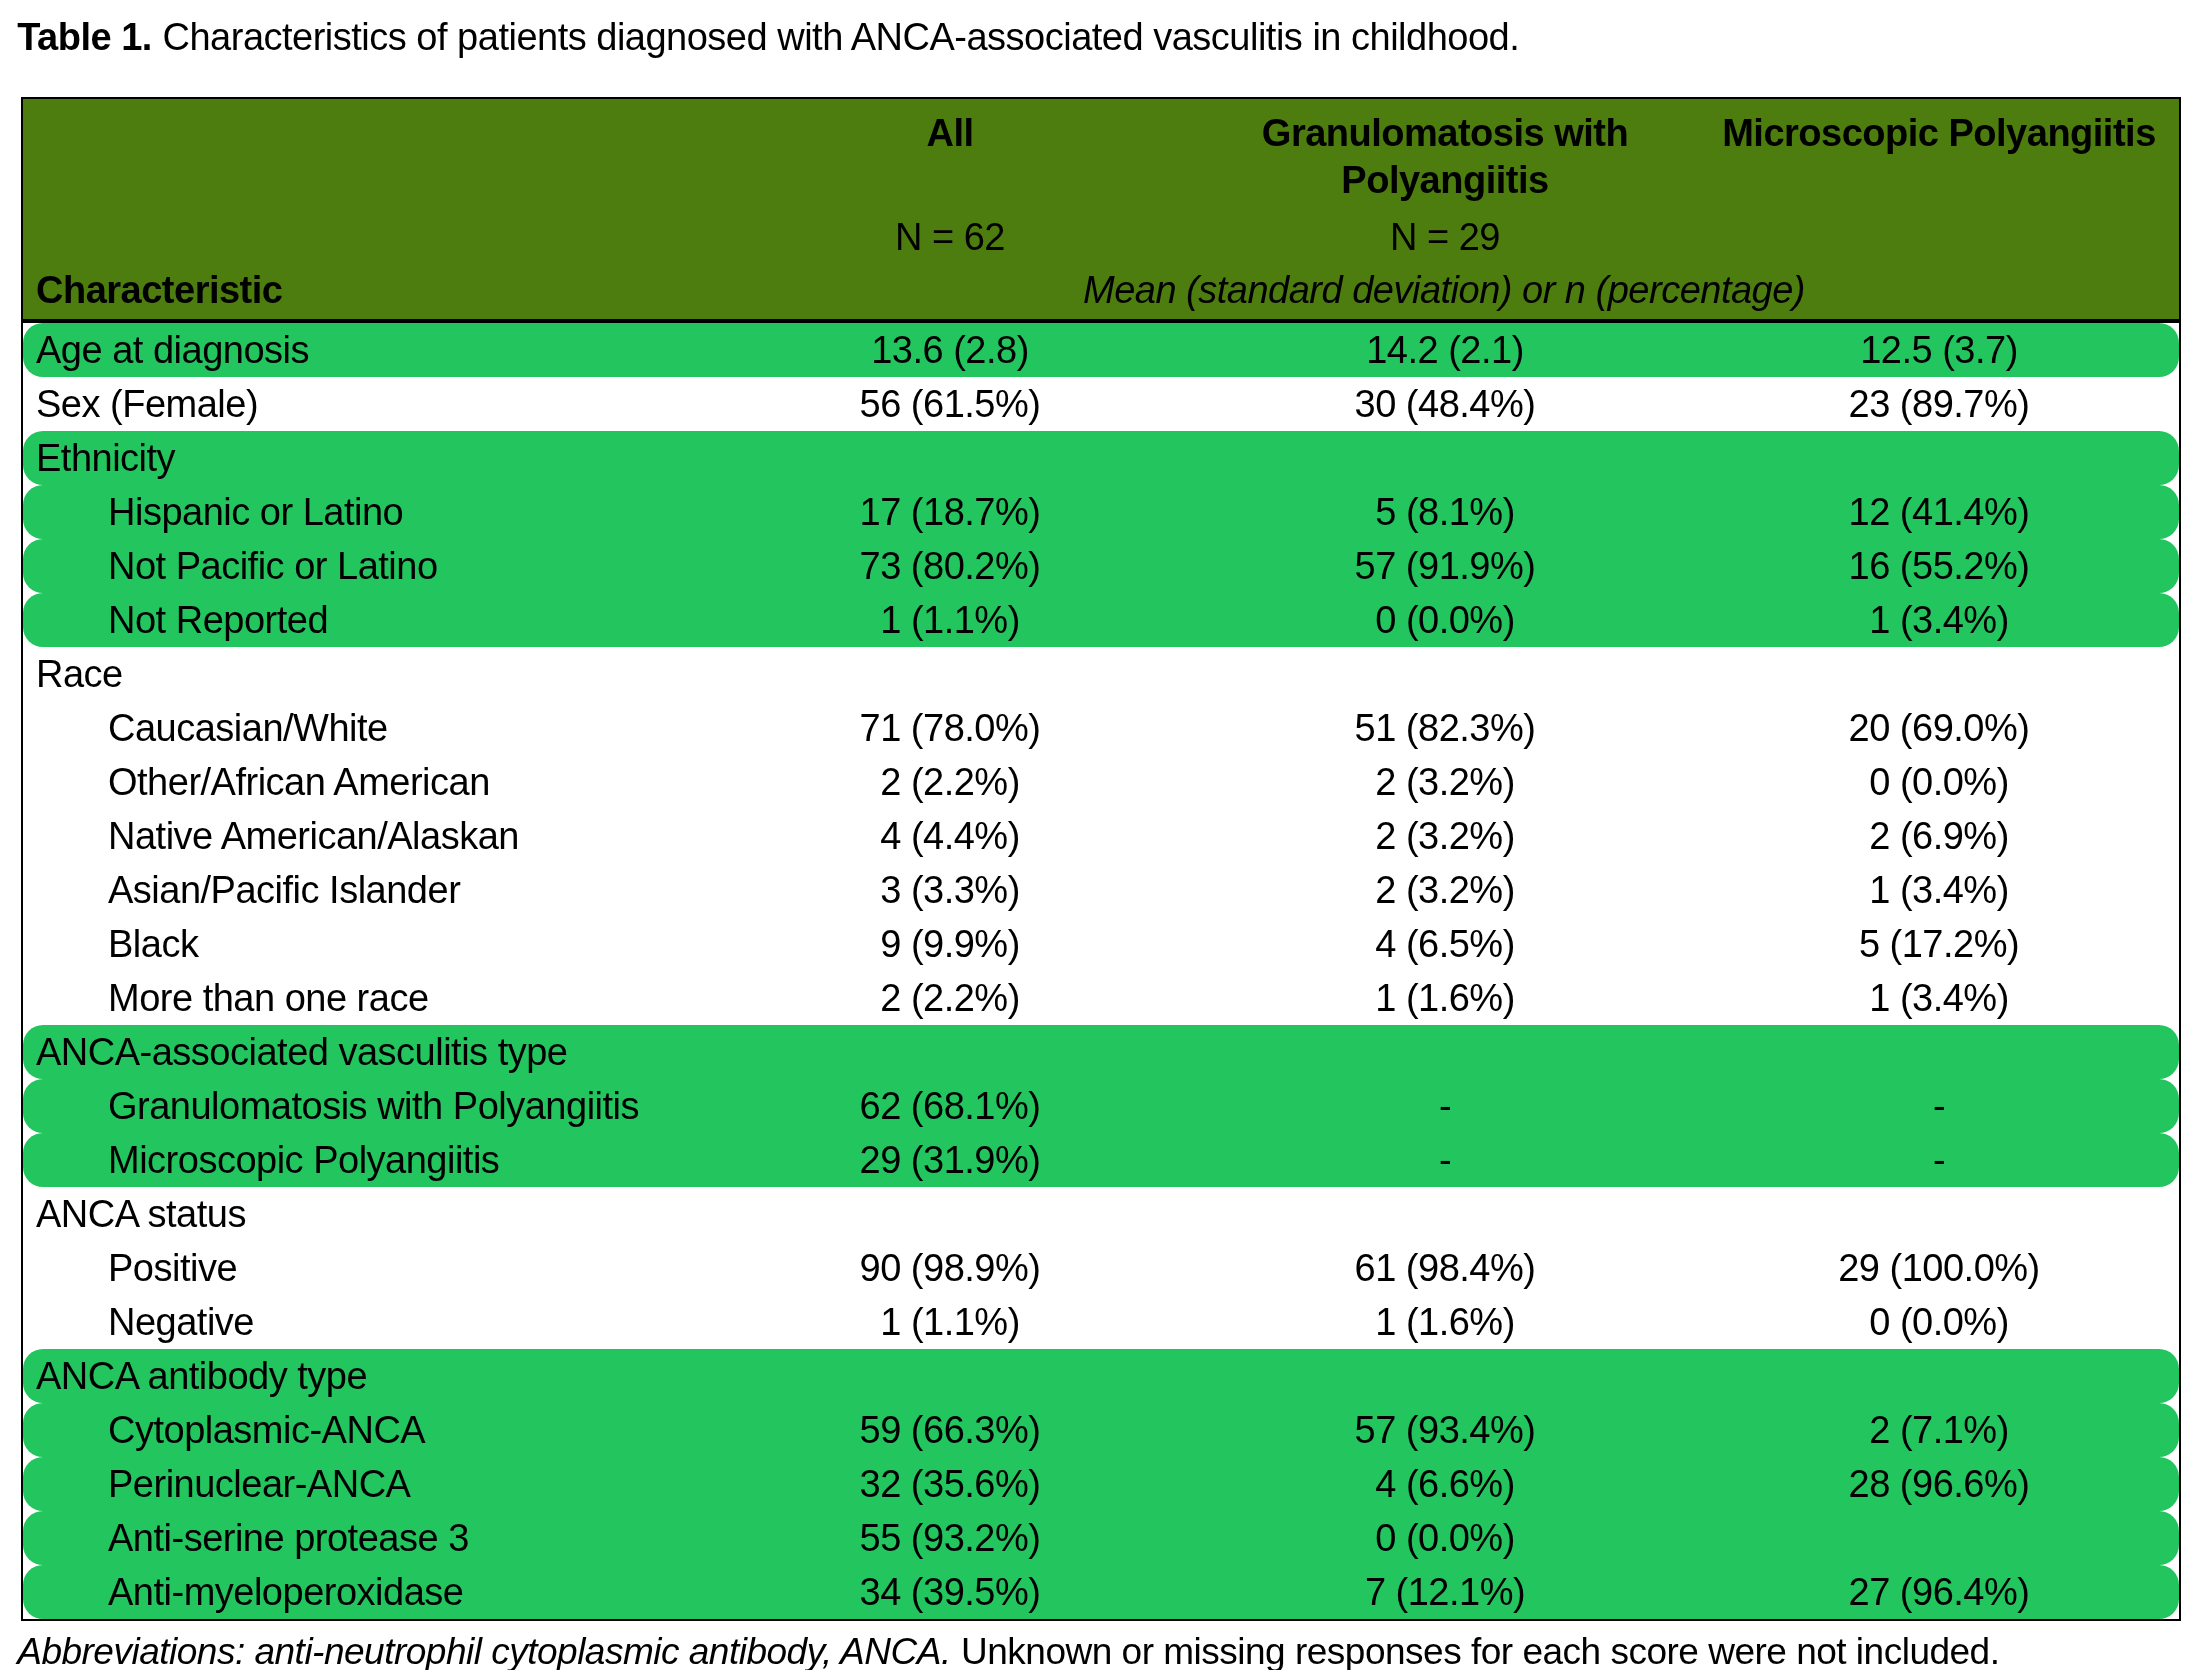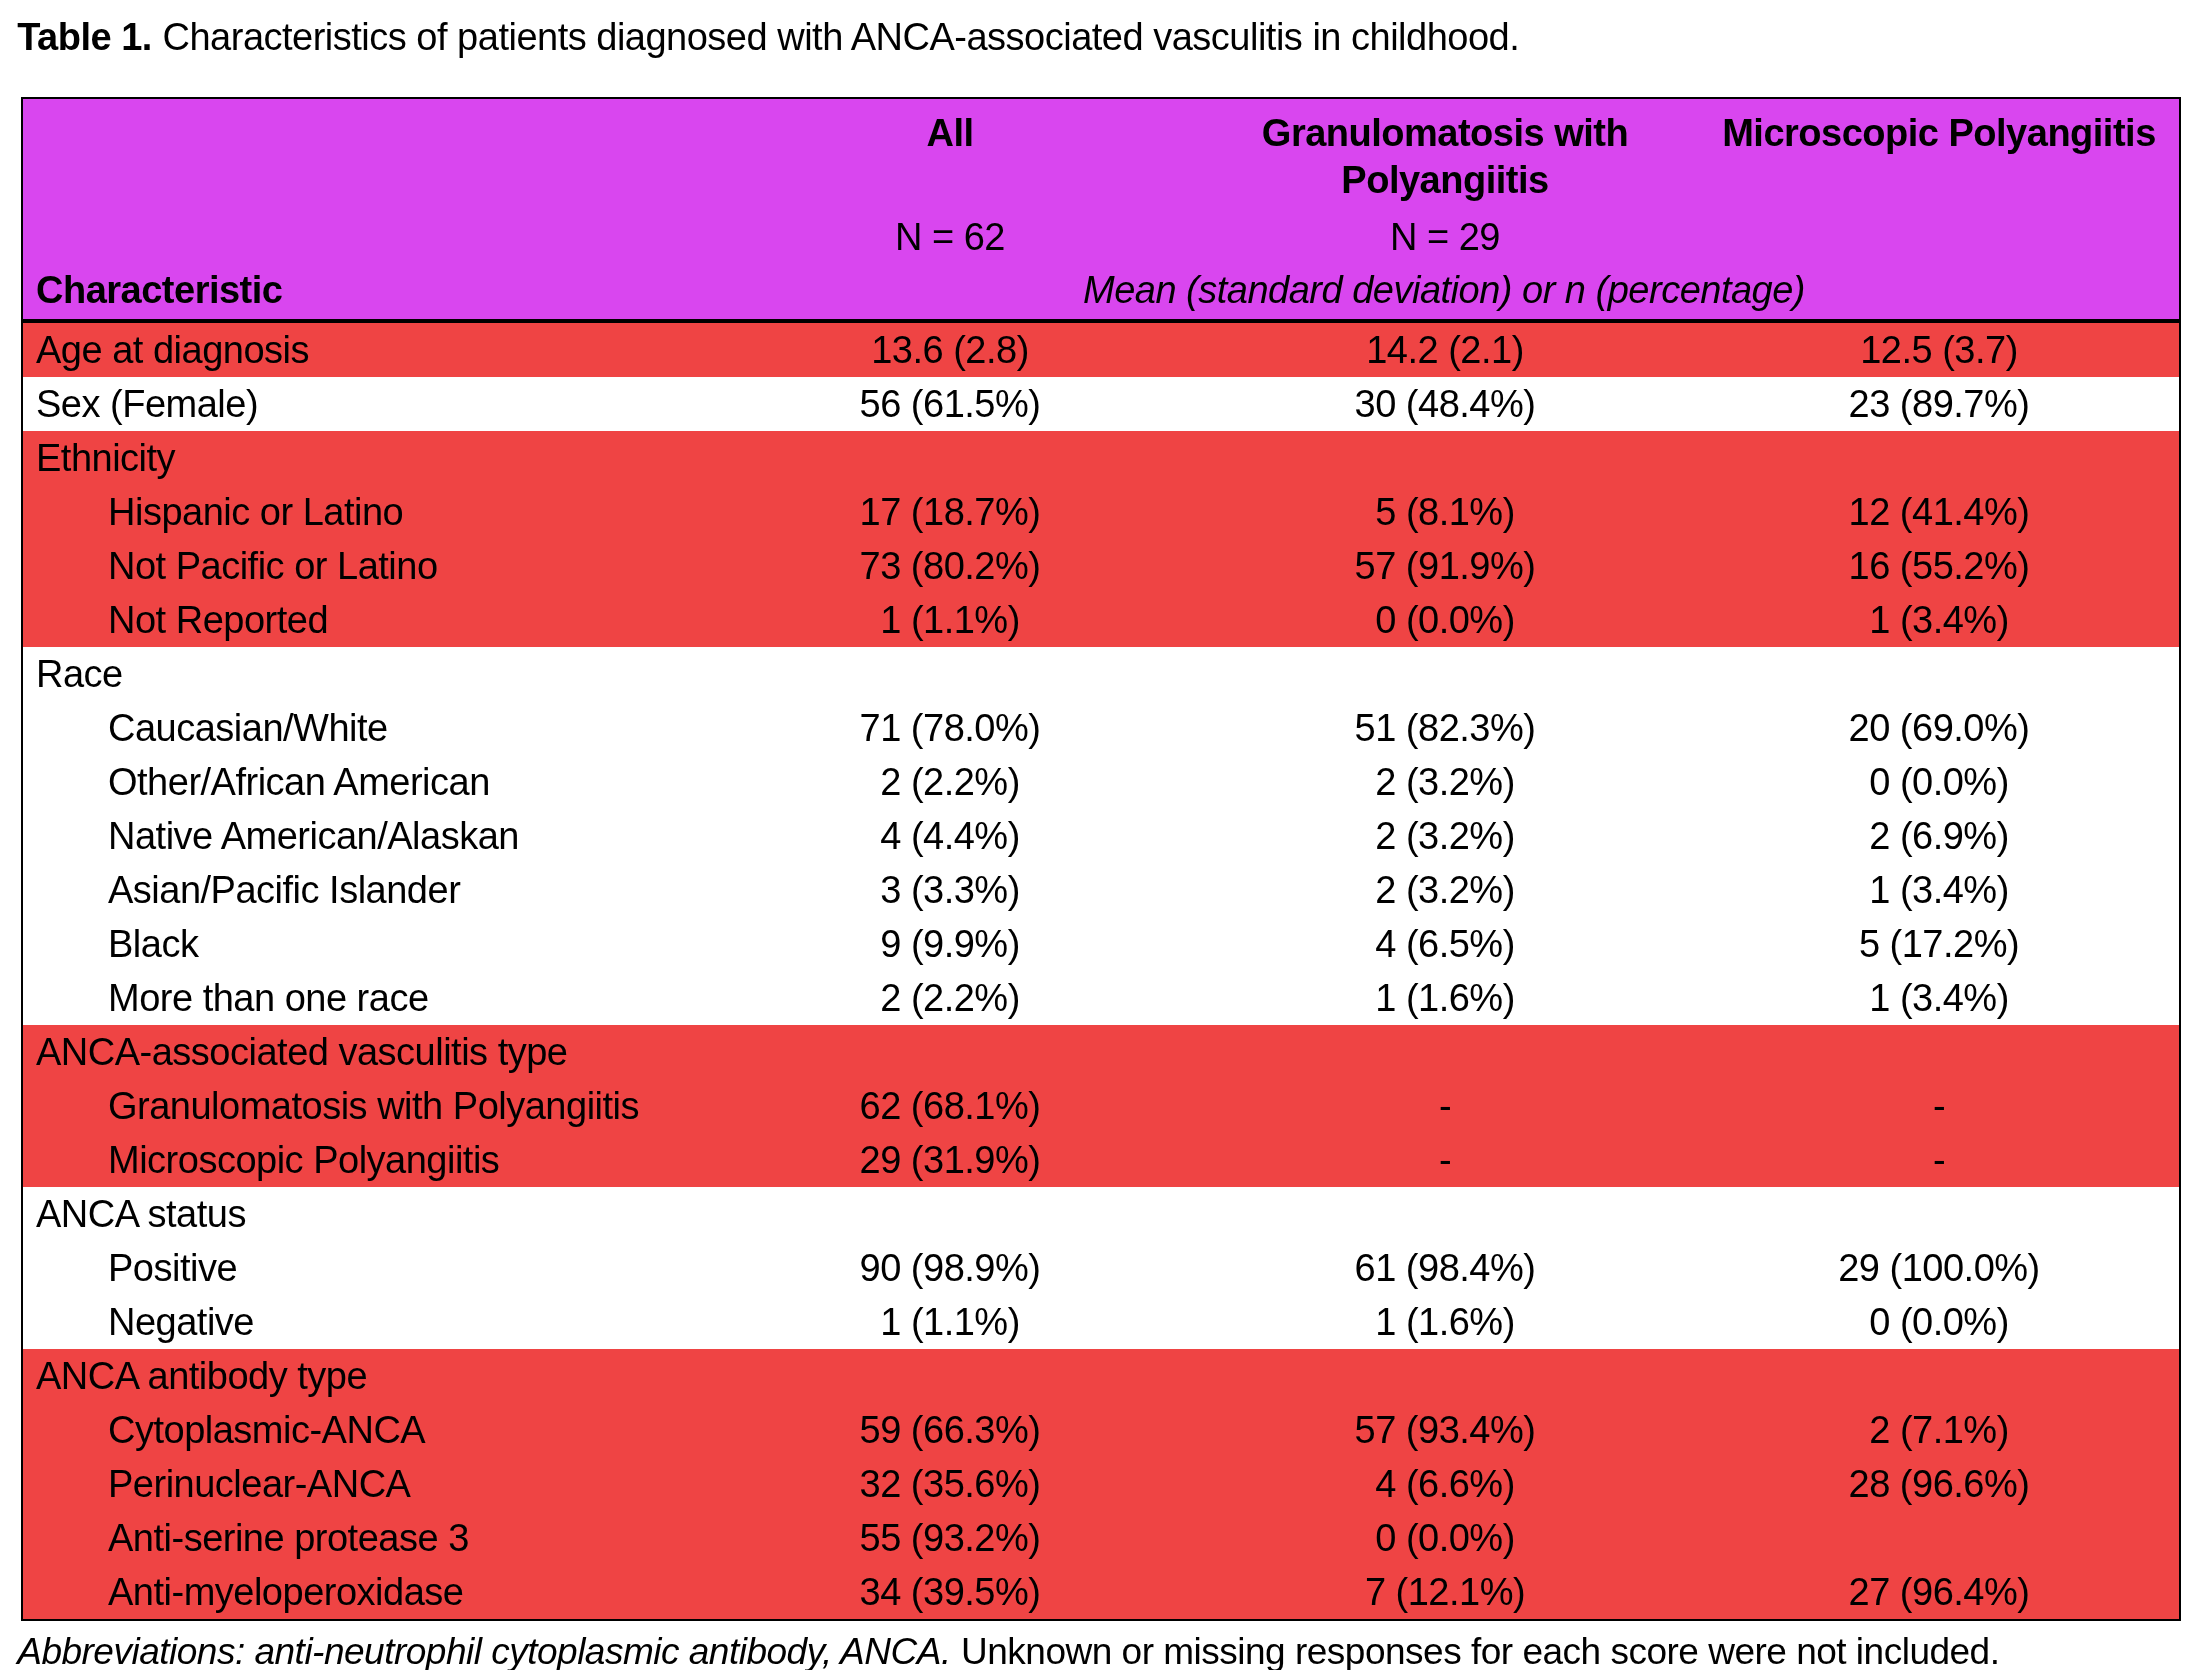--- a/index.html
+++ b/index.html
@@ -30,21 +30,21 @@
     background: #ffffff;
   }
 
   
   .grid4 {
     display: grid;
     grid-template-columns: 686px 482px 508px 1fr;
   }
 
   
-  .thead { border-bottom: 4.7px solid #000000; background: #d946ef; }
+  .thead { border-bottom: 4.7px solid #000000; background: #4d7c0f; }
   .h-titles { min-height: 113px; align-items: start; padding-top: 11.3px; }
   .h-titles .hcell {
     font-weight: bold;
     font-size: 38px;
     line-height: 47px;
     text-align: center;
     letter-spacing: -0.5px;
   }
   .h-n { height: 51px; align-items: center; }
   .h-n .hcell { font-size: 38px; text-align: center; letter-spacing: -0.5px; }
@@ -63,21 +63,21 @@
   }
   .h-bottom .subtitle {
     font-style: italic;
     font-size: 38px;
     text-align: center;
     letter-spacing: -0.5px;
   }
 
   
   .trow { height: 54px; align-items: center; background: #ffffff; }
-  .trow.shaded { background: #ef4444; }
+  .trow.shaded { background: #22c55e; border-radius: 20px; }
   .cell { font-size: 38px; letter-spacing: -0.5px; white-space: nowrap; }
   .cell.label { text-align: left; padding-left: 13px; }
   .cell.label.indent { padding-left: 85px; }
   .cell.val { text-align: center; }
 
   
   .footnote {
     margin-top: 9.4px;
     font-size: 37px;
     line-height: 43px;

